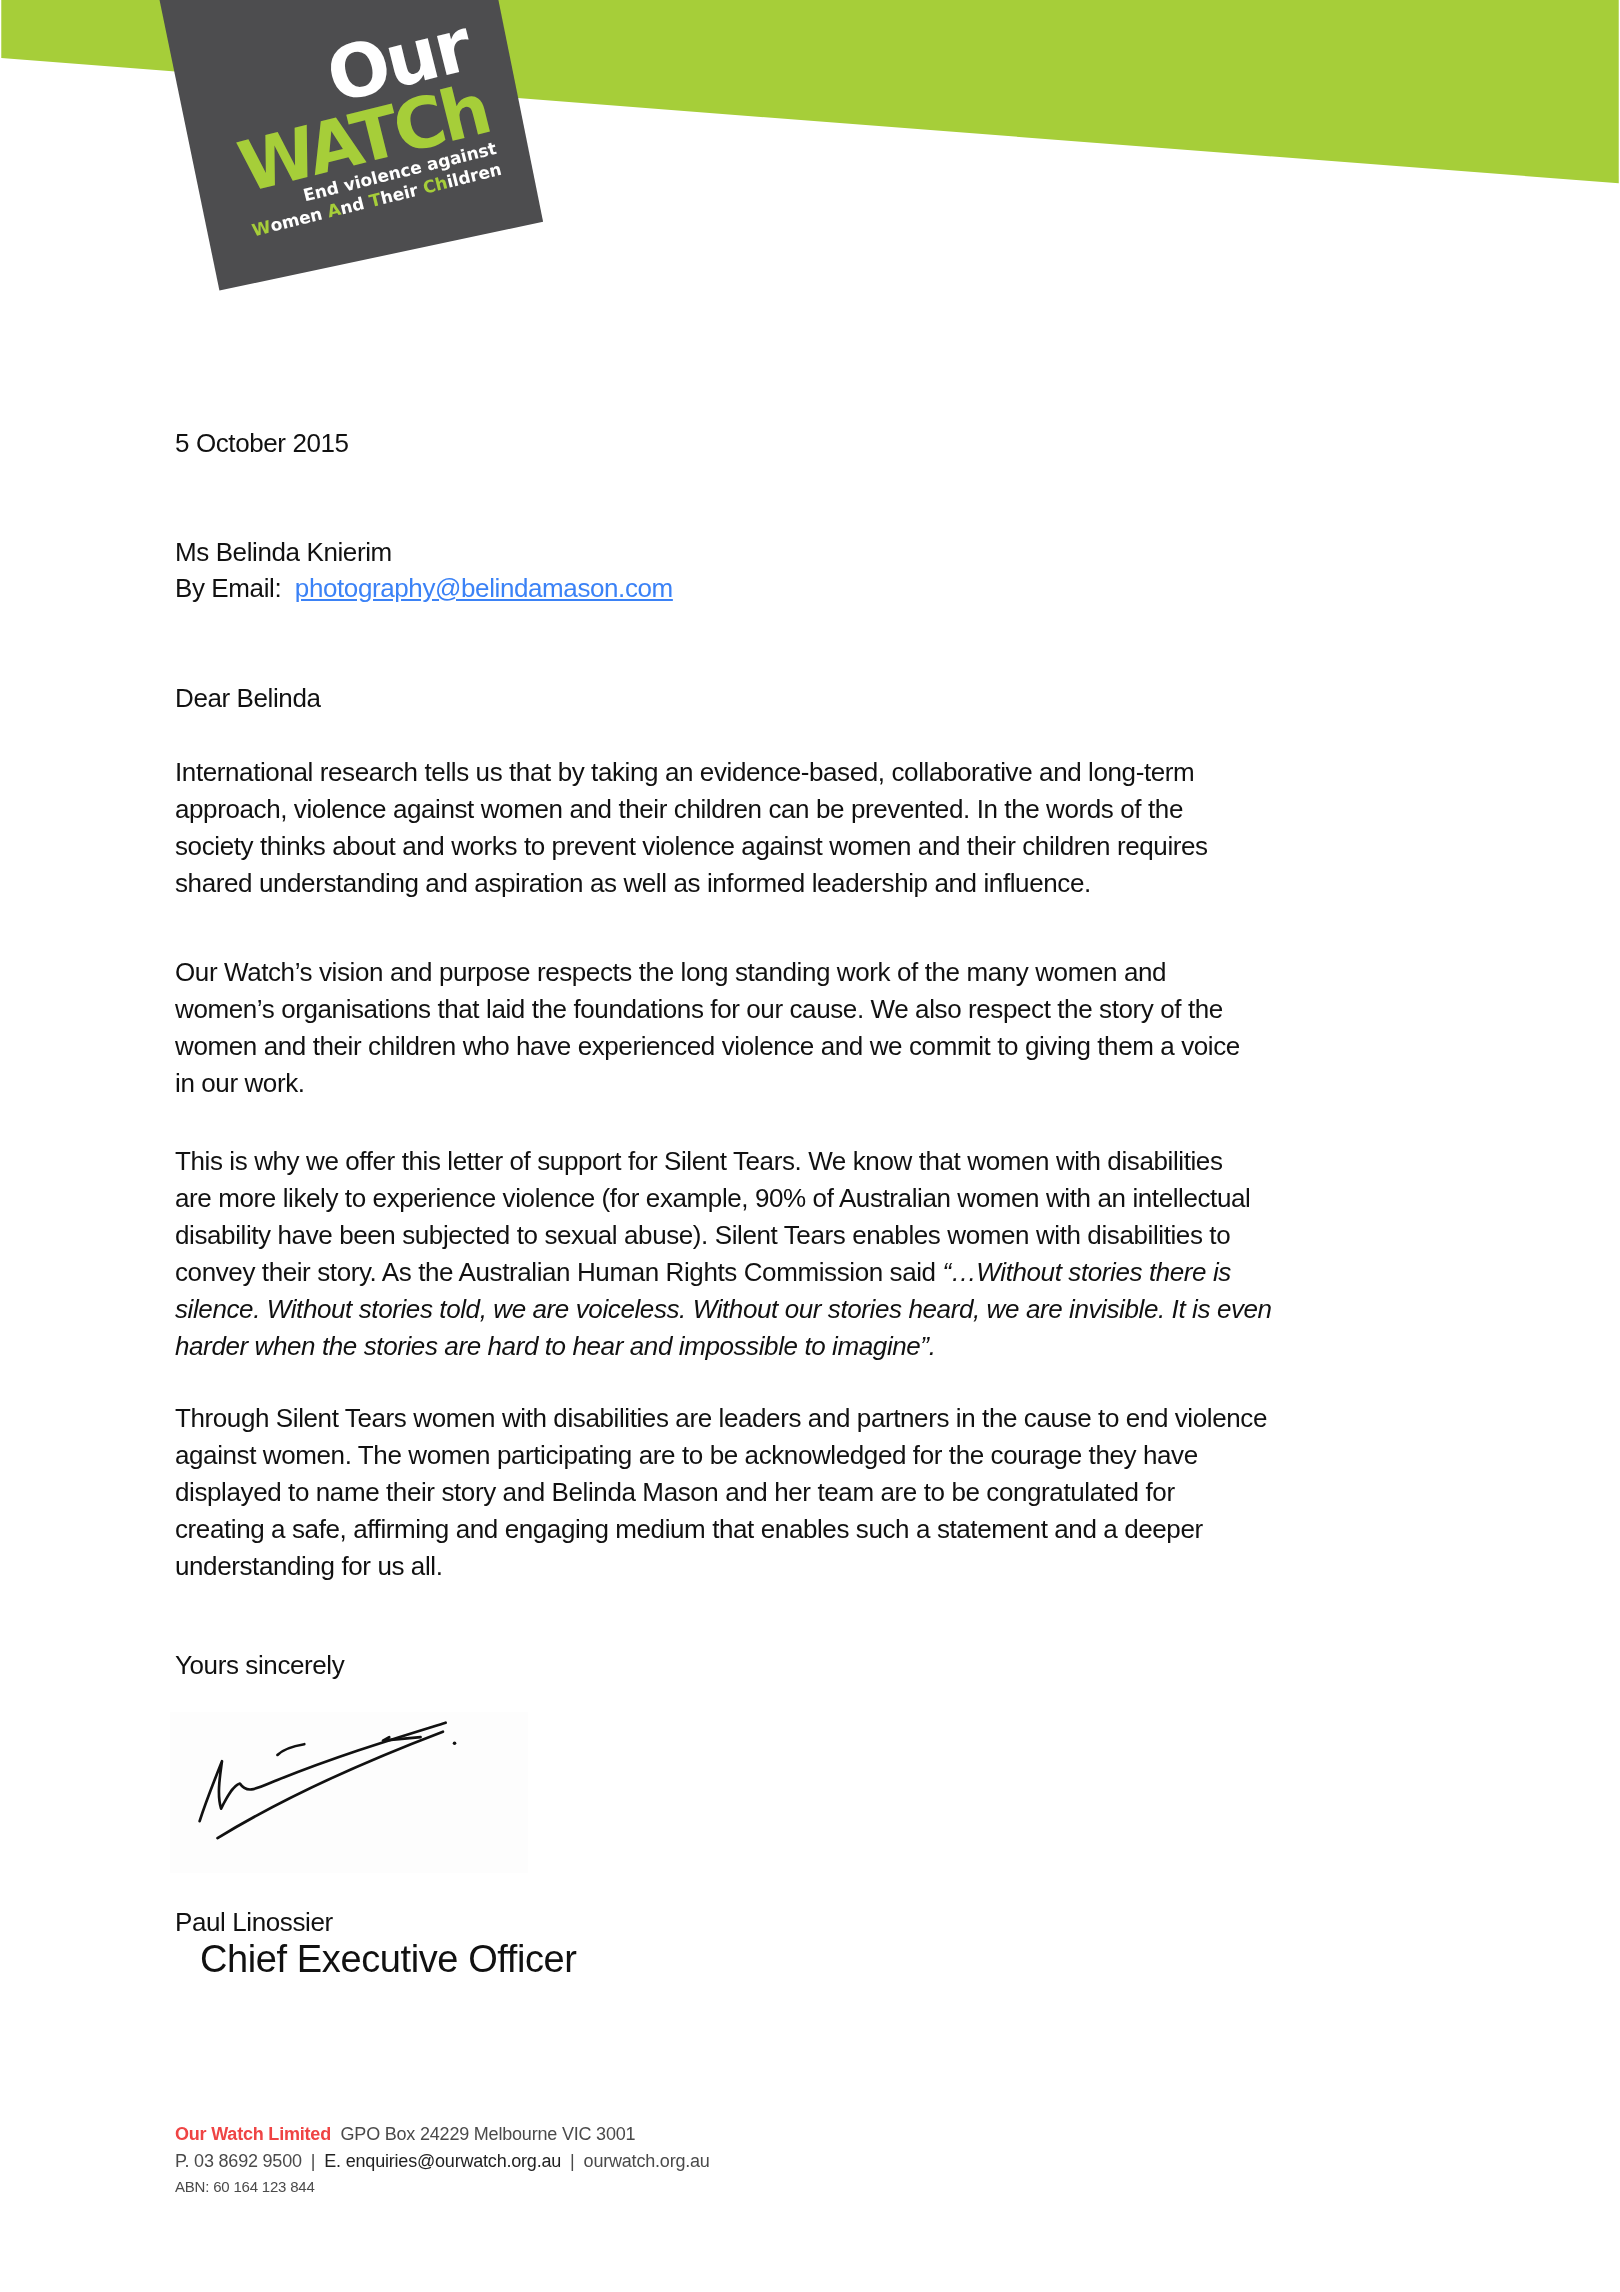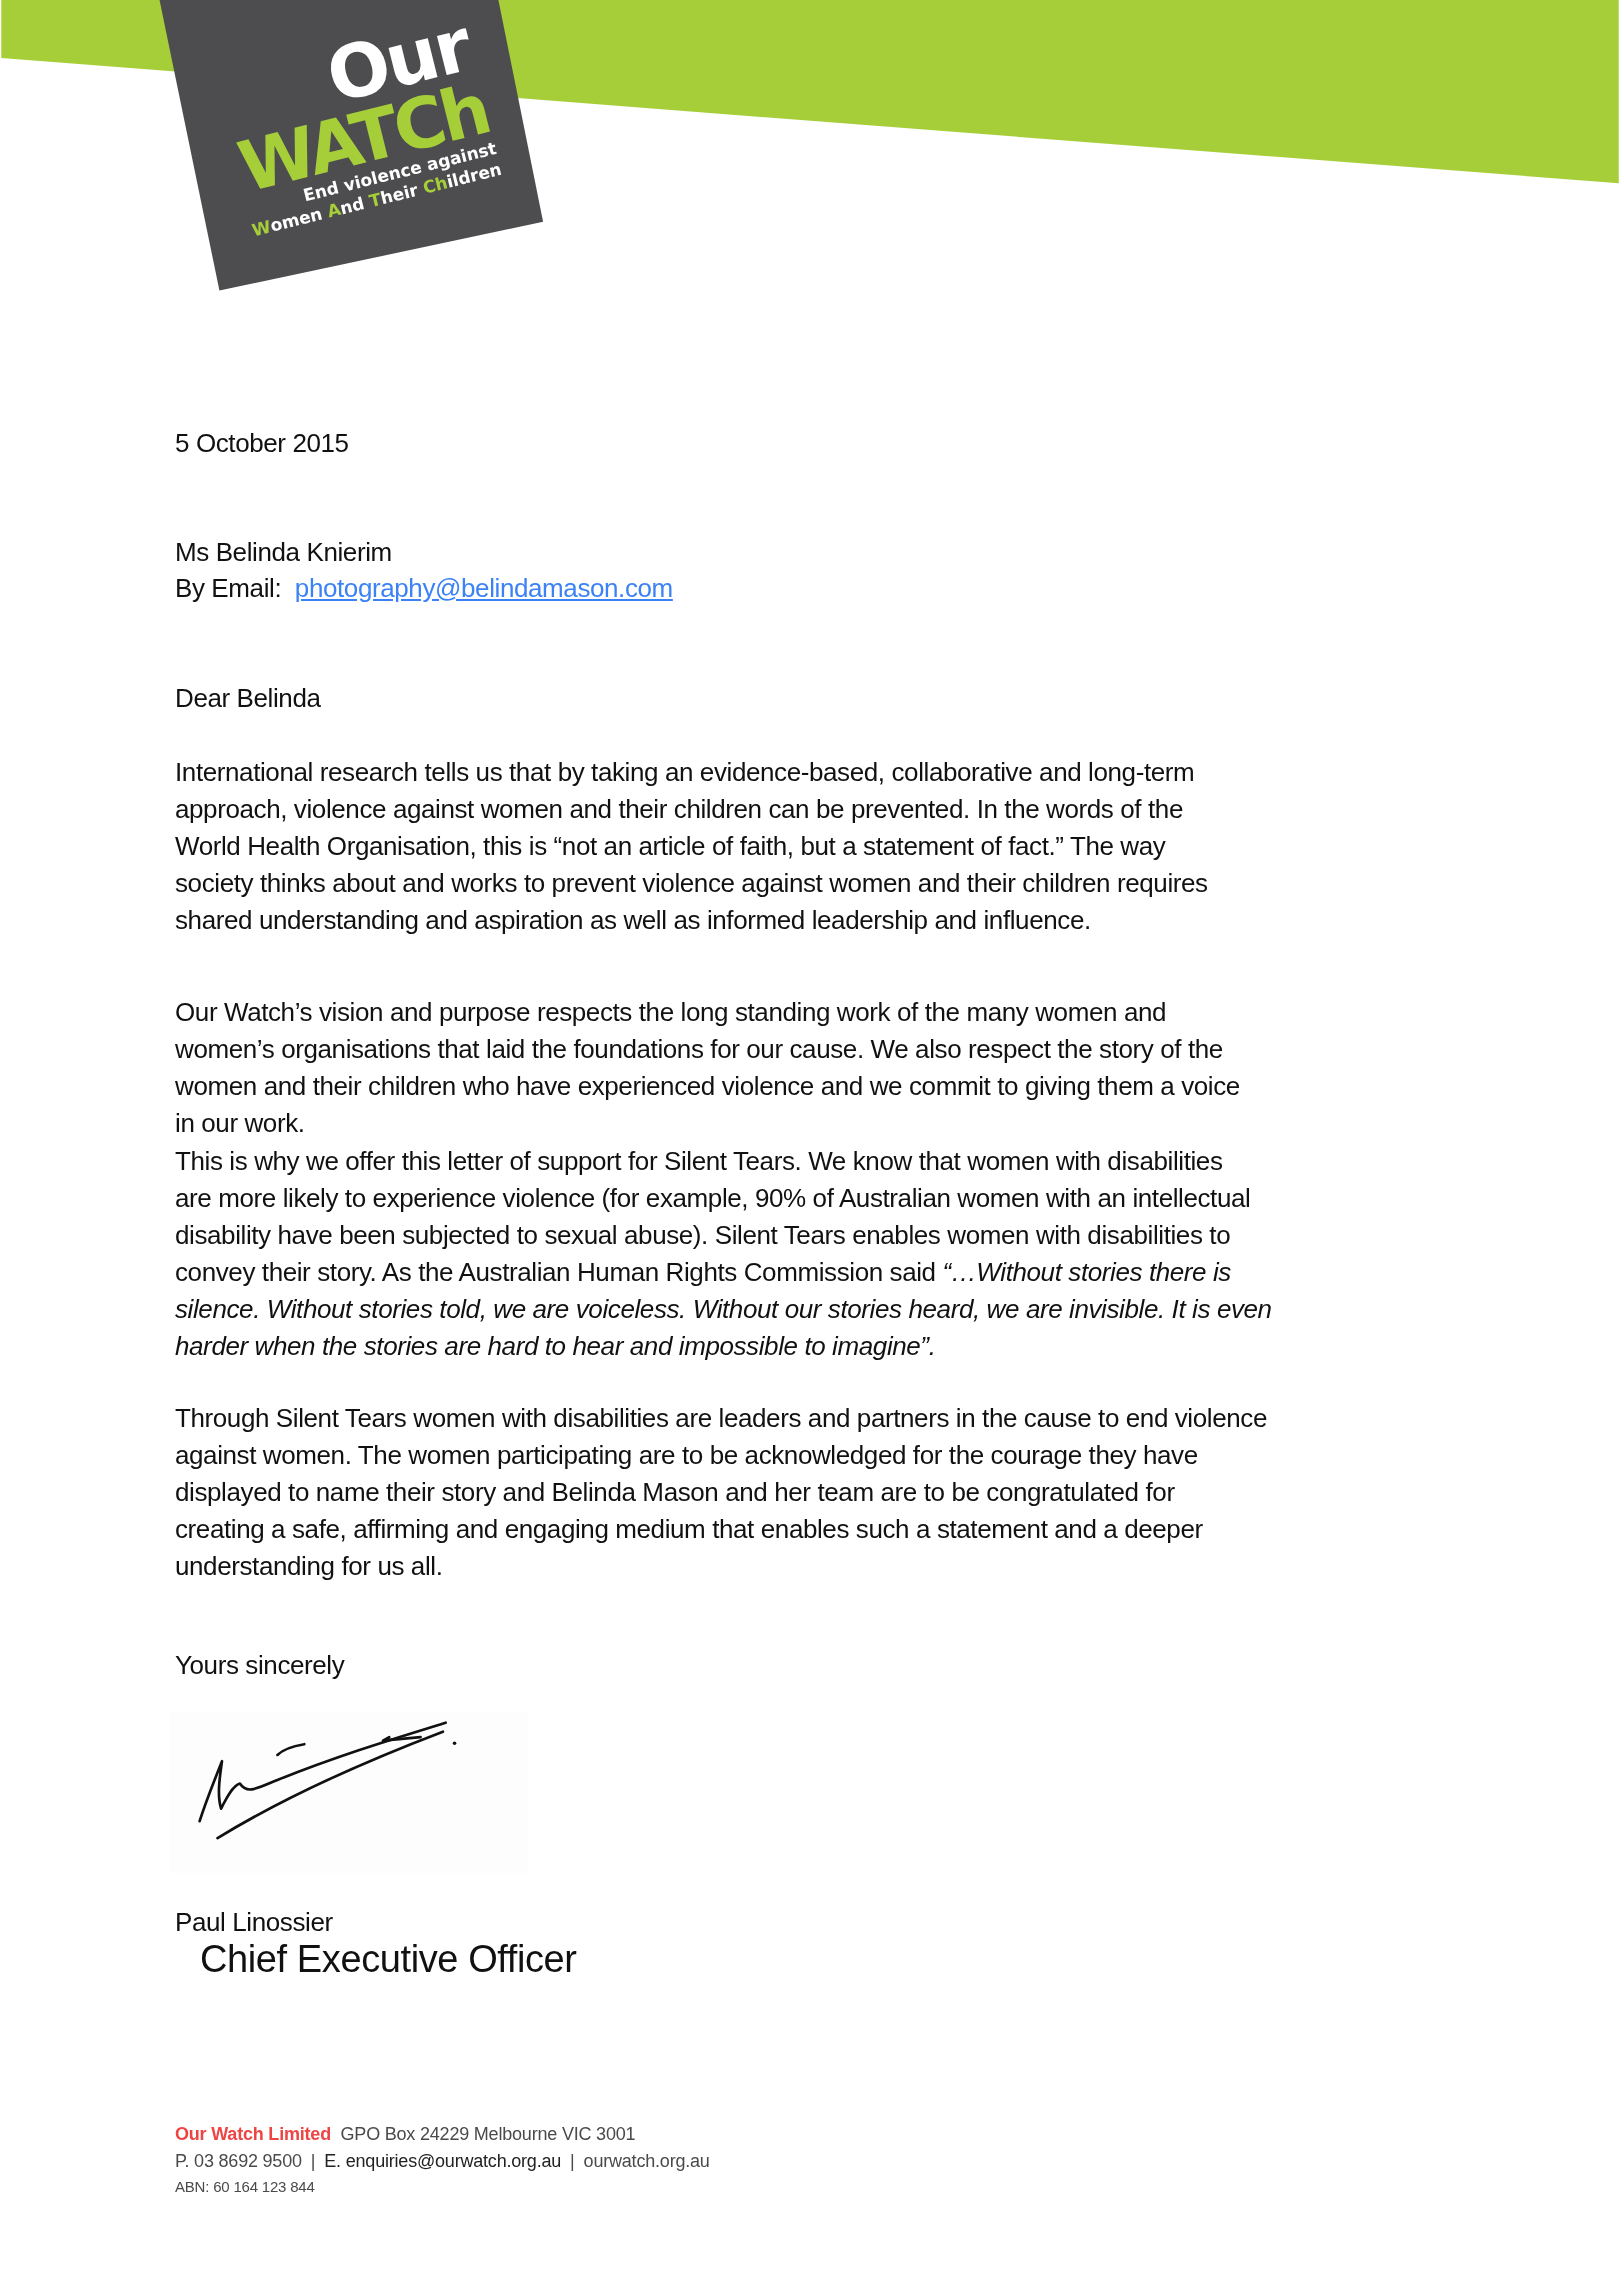--- a/index.html
+++ b/index.html
@@ -61,26 +61,25 @@
 <div class="text" style="top:425px;">5 October 2015</div>
 <div class="text" style="top:534px;">Ms Belinda Knierim</div>
 <div class="text" style="top:570px;">
   <span>By Email:</span>&nbsp;&nbsp;<a class="email-link">photography@belindamason.com</a>
 </div>
 <div class="text" style="top:680px;">Dear Belinda</div>
 
 <div class="text para" style="top:754px;">
   <span class="line">International research tells us that by taking an evidence-based, collaborative and long-term</span>
   <span class="line">approach, violence against women and their children can be prevented. In the words of the</span>
-  <span class="line">World Health Organisation, this is “not an article of faith, but a statement of fact.”  The way</span>
   <span class="line">society thinks about and works to prevent violence against women and their children requires</span>
   <span class="line">shared understanding and aspiration as well as informed leadership and influence.</span>
 </div>
 
-<div class="text para" style="top:994px;">
+<div class="text para" style="top:954px;">
   <span class="line">Our Watch’s vision and purpose respects the long standing work of the many women and</span>
   <span class="line">women’s organisations that laid the foundations for our cause. We also respect the story of the</span>
   <span class="line">women and their children who have experienced violence and we commit to giving them a voice</span>
   <span class="line">in our work.</span>
 </div>
 
 <div class="text para" style="top:1143px;">
   <span class="line">This is why we offer this letter of support for Silent Tears.  We know that women with disabilities</span>
   <span class="line">are more likely to experience violence (for example, 90% of Australian women with an intellectual</span>
   <span class="line">disability have been subjected to sexual abuse).  Silent Tears enables women with disabilities to</span>

